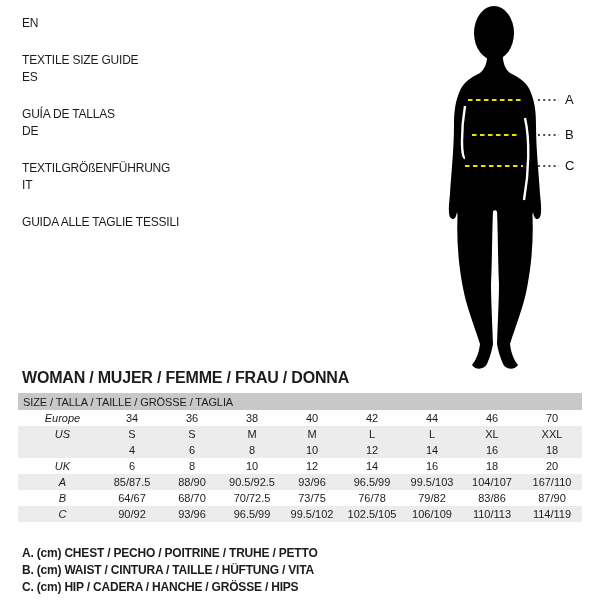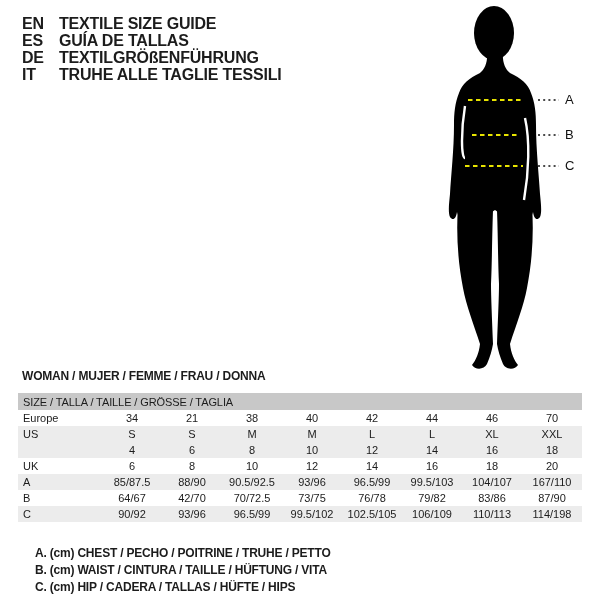--- a/index.html
+++ b/index.html
@@ -6,49 +6,49 @@
   .canvas {
     position:relative; width:600px; height:600px;
     background:var(--bg,#fff);
     font-family:"Liberation Sans", sans-serif;
     color:var(--text,#1c1c1c);
     overflow:hidden;
   }
 
   
   .lang-block { position:absolute; left:22px; top:15px; }
-  .lang-row { display:flex; line-height:17px; font-size:16px; font-weight:700; letter-spacing:-0.2px; }
+  .lang-row { display:flex; line-height:17px; font-size:12px; font-weight:400; letter-spacing:-0.2px;flex-direction:column; }
   .lang-code { width:37px; flex:0 0 37px; }
 
   
   .figure { position:absolute; left:420px; top:0; width:180px; height:378px; }
   .figure text { font-family:"Liberation Sans", sans-serif; font-size:13px; fill:#111; }
 
   
-  .section-title { position:absolute; left:22px; top:369px; font-size:12px; font-weight:700; letter-spacing:-0.2px; }
+  .section-title { position:absolute; left:22px; top:369px; font-size:16px; font-weight:700; letter-spacing:-0.2px; }
 
   
   .size-table {
     position:absolute; left:18px; top:393px; width:564px;
     border-collapse:collapse; table-layout:fixed;
     font-size:11px; color:var(--text,#1c1c1c);
   }
   .size-table col.c-label { width:84px; }
   .size-table th {
     background:var(--header-bg,#c8c8c8);
     font-weight:400; text-align:left; padding:2px 0 2px 5px; height:13px;
     letter-spacing:-0.1px;
     margin-left:40px;
   }
   .size-table td { height:16px; text-align:center; padding:0; font-weight:400; }
-  .size-table td.label { text-align:left; padding-left:5px; }
+  .size-table td.label { text-align:center; padding-left:5px;font-style:italic; }
   .size-table tr.shaded td { background:var(--alt-row-bg,#ececec); }
 
   
-  .legend { position:absolute; left:35px; top:545px; }
+  .legend { position:absolute; left:22px; top:545px; }
   .legend-line { font-size:12px; font-weight:700; line-height:17px; letter-spacing:-0.2px; }
 </style>
 </head>
 <body>
 
 <div class="canvas" style="--bg: #ffffff; --text: #1c1c1c; --header-bg: #c8c8c8; --alt-row-bg: #ececec;">
 
   <div class="lang-block" id="lang-block">
       <div class="lang-row">
         <span class="lang-code">EN</span>
@@ -57,21 +57,21 @@
       <div class="lang-row">
         <span class="lang-code">ES</span>
         <span>GUÍA DE TALLAS</span>
       </div>
       <div class="lang-row">
         <span class="lang-code">DE</span>
         <span>TEXTILGRÖßENFÜHRUNG</span>
       </div>
       <div class="lang-row">
         <span class="lang-code">IT</span>
-        <span>TRUHE ALLE TAGLIE TESSILI</span>
+        <span>GUIDA ALLE TAGLIE TESSILI</span>
       </div>
     </div>
 
   <svg class="figure" viewBox="0 0 180 378" aria-hidden="true">
     <ellipse cx="74" cy="33" rx="20" ry="27" fill="#000"></ellipse>
     <path fill="#000" d="
       M 67,51
       C 68,62 65,69 60,73
       C 49,78 42,84 39,93
       C 35,103 34,113 34,125
@@ -140,21 +140,21 @@
     </colgroup>
     <thead>
       <tr>
         <th colspan="9">SIZE / TALLA / TAILLE / GRÖSSE / TAGLIA</th>
       </tr>
     </thead>
     <tbody id="table-body">
         <tr>
           <td class="label">Europe</td>
           <td>34</td>
-          <td>21</td>
+          <td>36</td>
           <td>38</td>
           <td>40</td>
           <td>42</td>
           <td>44</td>
           <td>46</td>
           <td>70</td>
         </tr>
         <tr class="shaded">
           <td class="label">US</td>
           <td>S</td>
@@ -195,41 +195,41 @@
           <td>90.5/92.5</td>
           <td>93/96</td>
           <td>96.5/99</td>
           <td>99.5/103</td>
           <td>104/107</td>
           <td>167/110</td>
         </tr>
         <tr>
           <td class="label">B</td>
           <td>64/67</td>
-          <td>42/70</td>
+          <td>68/70</td>
           <td>70/72.5</td>
           <td>73/75</td>
           <td>76/78</td>
           <td>79/82</td>
           <td>83/86</td>
           <td>87/90</td>
         </tr>
         <tr class="shaded">
           <td class="label">C</td>
           <td>90/92</td>
           <td>93/96</td>
           <td>96.5/99</td>
           <td>99.5/102</td>
           <td>102.5/105</td>
           <td>106/109</td>
           <td>110/113</td>
-          <td>114/198</td>
+          <td>114/119</td>
         </tr>
       </tbody>
   </table>
 
   <div class="legend" id="legend">
       <div class="legend-line">A. (cm) CHEST / PECHO / POITRINE / TRUHE / PETTO</div>
       <div class="legend-line">B. (cm) WAIST / CINTURA / TAILLE / HÜFTUNG / VITA</div>
-      <div class="legend-line">C. (cm) HIP / CADERA / TALLAS / HÜFTE / HIPS</div>
+      <div class="legend-line">C. (cm) HIP / CADERA / HANCHE / GRÖSSE / HIPS</div>
     </div>
 
 </div>
 
 </body></html>

